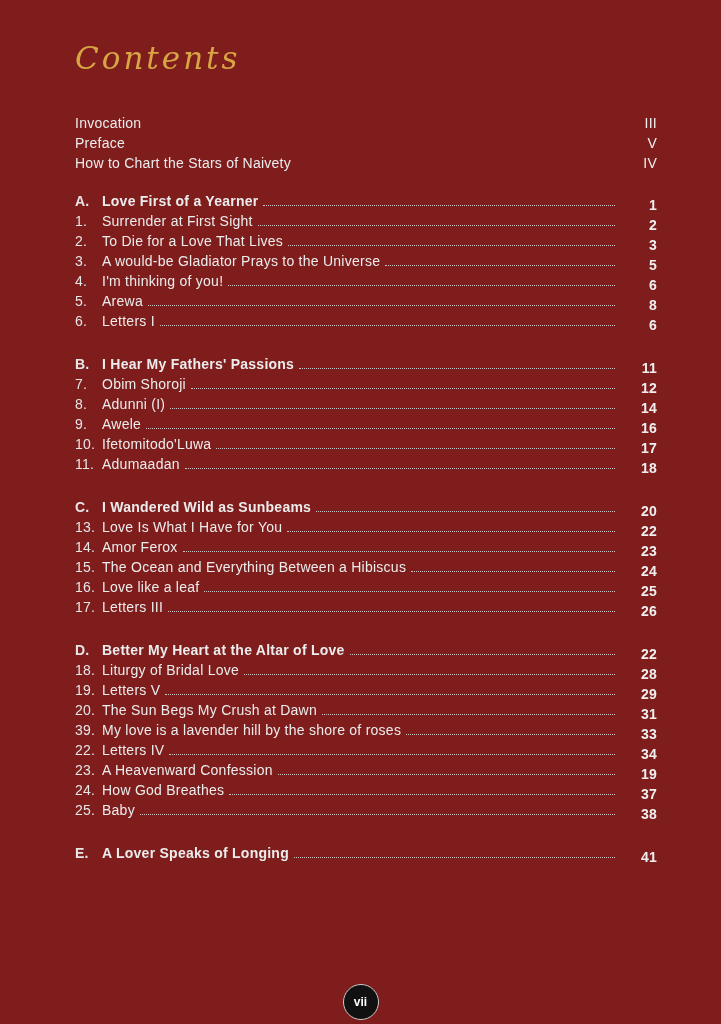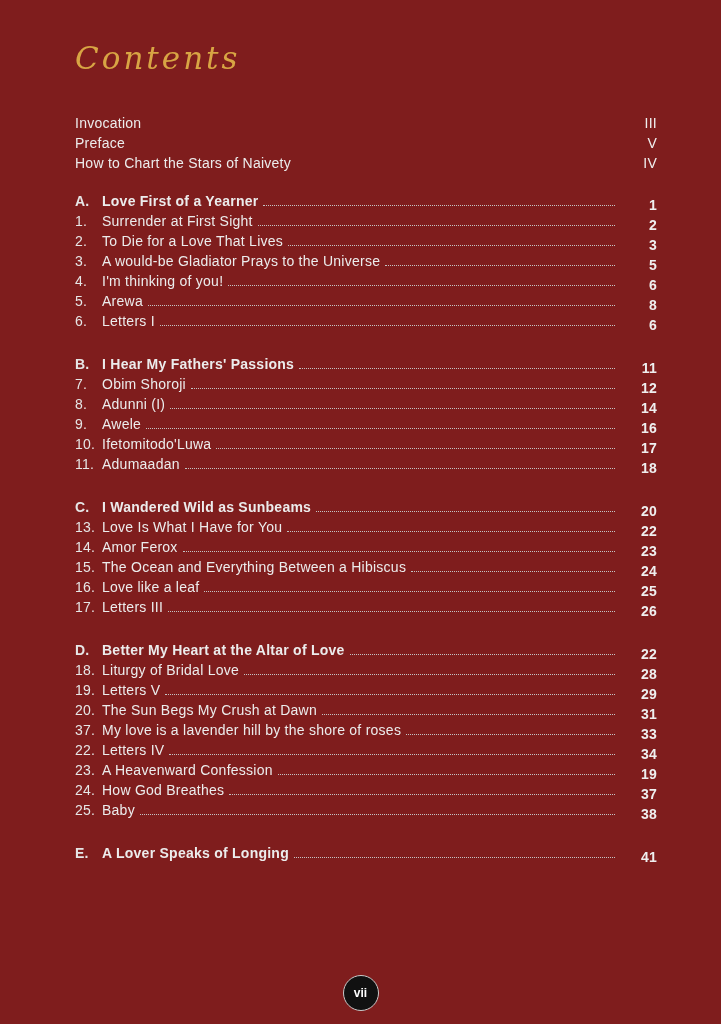--- a/index.html
+++ b/index.html
@@ -27,21 +27,21 @@
   .row .page-num{
     flex:0 0 30px;text-align:right;font-weight:600;color:#efefef;
     transform:translateY(4px);
     margin-top:36px;
   }
   .front .row .leader{border-bottom:none;}
   .front .row .page-num{transform:none;font-weight:500;}
   .section{margin-top:23px;}
   #sections .section:first-child{margin-top:18px;}
   .row.header .num,.row.header .entry-title{font-weight:700;}
-  .footer{position:absolute;left:0;right:0;bottom:13px;display:flex;justify-content:center;}
+  .footer{position:absolute;left:0;right:0;bottom:4px;display:flex;justify-content:center;}
   .folio{
     width:34px;height:34px;border:1.5px solid #c9c9c9;border-radius:50%;
     display:flex;align-items:center;justify-content:center;
     font-size:12px;font-weight:700;color:#fff;background:#111;
   }
 </style>
 </head>
 <body>
 
 <div class="page">
@@ -205,21 +205,21 @@
           <span class="leader"></span>
           <span class="page-num">29</span>
         </div>
         <div class="row">
           <span class="num">20.</span>
           <span class="entry-title">The Sun Begs My Crush at Dawn</span>
           <span class="leader"></span>
           <span class="page-num">31</span>
         </div>
         <div class="row">
-          <span class="num">37.</span>
+          <span class="num">39.</span>
           <span class="entry-title">My love is a lavender hill by the shore of roses</span>
           <span class="leader"></span>
           <span class="page-num">33</span>
         </div>
         <div class="row">
           <span class="num">22.</span>
           <span class="entry-title">Letters IV</span>
           <span class="leader"></span>
           <span class="page-num">34</span>
         </div>

